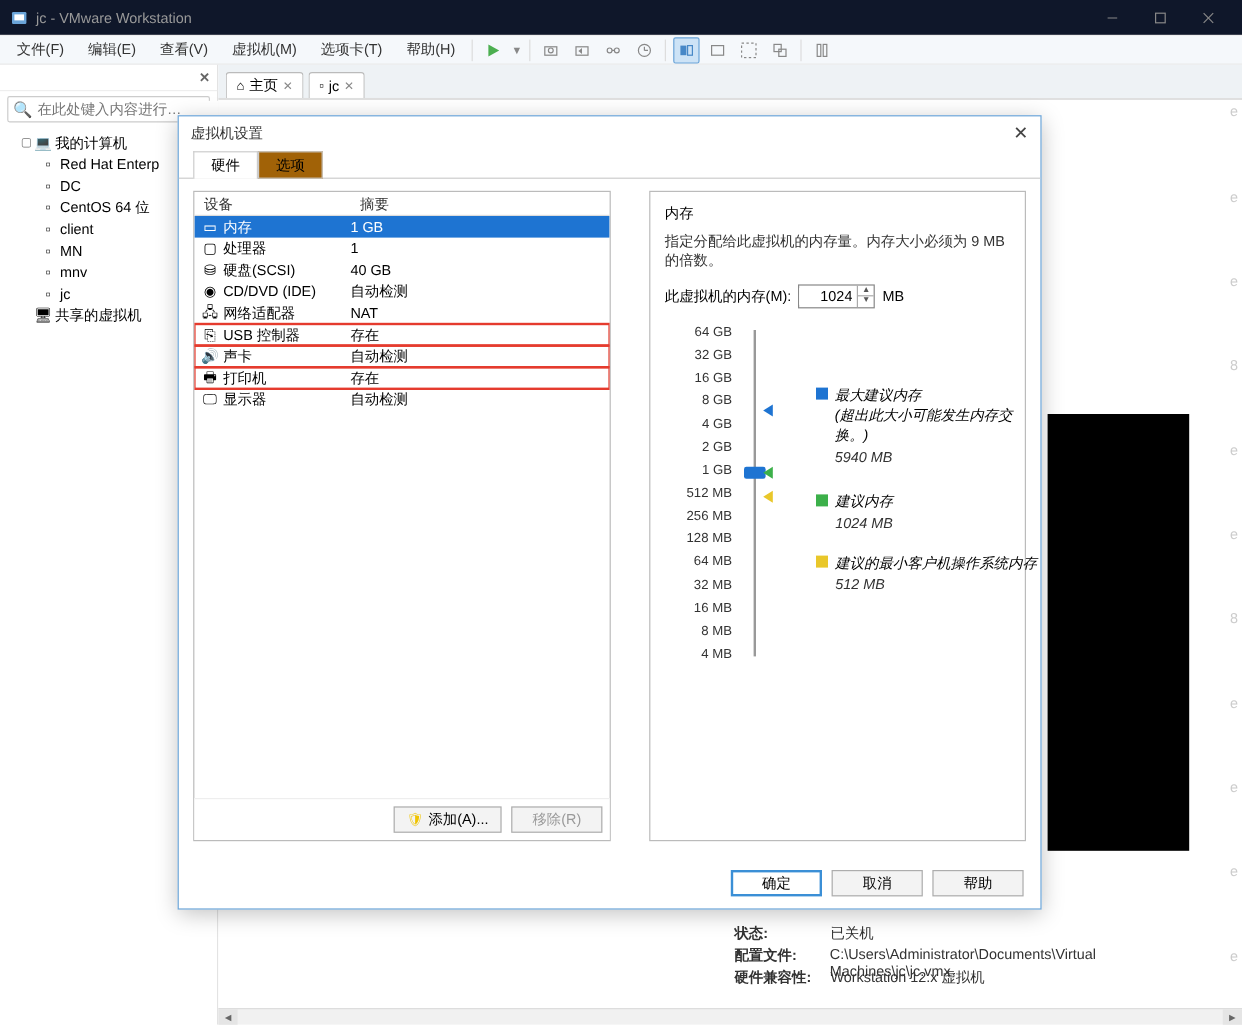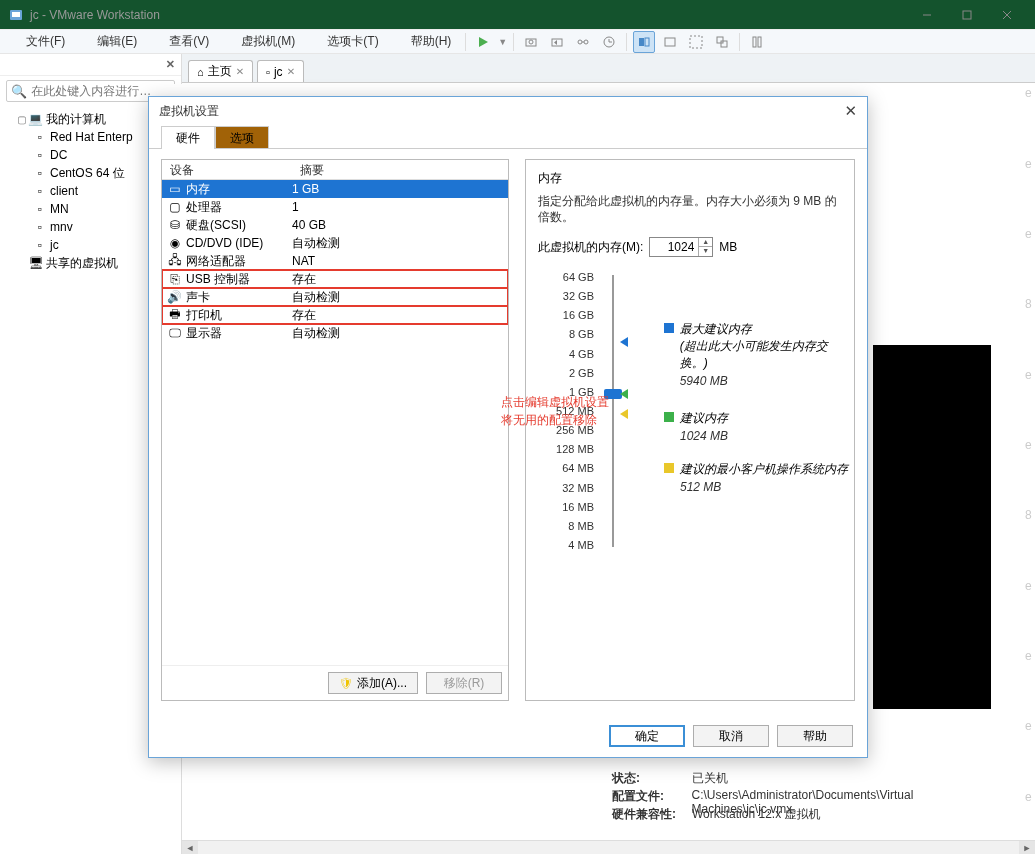--- a/index.html
+++ b/index.html
@@ -1,27 +1,27 @@
 <!DOCTYPE html>
 <html><head>
 <meta charset="utf-8">
 <style>
 * { box-sizing: border-box; margin: 0; padding: 0; font-family: "Microsoft YaHei", "Segoe UI", Tahoma, sans-serif; font-size: 12px; }
 body { background: #fff; width: 1035px; height: 854px; overflow: hidden; position: relative; }
 
 
-.titlebar { height: 30px; background: #14532d; display: flex; align-items: center; padding: 0 8px; color: #888; border-bottom: 1px solid #eee; }
+.titlebar { height: 30px; background: #0f172a; display: flex; align-items: center; padding: 0 8px; color: #888; border-bottom: 1px solid #eee; }
 .titlebar .icon { width: 16px; height: 16px; margin-right: 6px; display:inline-flex;align-items:center;justify-content:center;}
 .titlebar .title { flex: 1; color: #999; }
 .winbtn { width: 40px; height: 24px; display: flex; align-items: center; justify-content: center; color: #777; }
 .winbtn svg { width: 10px; height: 10px; }
 
 
 .menubar { height: 24px; background: #f5f8fb; display: flex; align-items: center; padding: 0 6px; gap: 4px; border-bottom: 1px solid #e6e6e6; }
-.menubar .mitem { padding: 2px 8px; color: #333; margin-left: 12px; }
+.menubar .mitem { padding: 2px 8px; color: #333; }
 .menubar .sep { width: 1px; height: 18px; background: #ddd; margin: 0 2px; }
 .tbicon { width: 22px; height: 22px; display: inline-flex; align-items: center; justify-content: center; }
 .tbicon.play { color: #4caf50; }
 .tbicon svg { width: 14px; height: 14px; }
 .tbicon.active { background: #cde3f6; border: 1px solid #6aa4d8; border-radius:2px;}
 
 
 .mainrow { display: flex; height: calc(100% - 54px); }
 
 
@@ -52,21 +52,21 @@
 .statusblock .srow { display:flex; height:18px;}
 .statusblock .slab { width:80px; text-align:left; font-weight:bold; padding-right:6px;}
 
 
 .dialog { position:absolute; left:148px; top:96px; width:720px; height:662px; background:#fff; border:1px solid #6aa4d8; box-shadow:0 4px 18px rgba(0,0,0,.25);}
 .dialog .dtitle { height:28px; display:flex; align-items:center; padding:12px 10px; color:#333;}
 .dialog .dclose { margin-left:auto; font-size:15px; color:#444;}
 .dialog .dtabs { height:24px; display:flex; padding:0 12px; border-bottom:1px solid #ccc; gap:0;}
 .dialog .dtab { padding:3px 14px; border:1px solid #ccc; border-bottom:none; background:#fff; position:relative; top:1px;}
 .dialog .dtab.inactive { background:#a16207; border-bottom:1px solid #ccc;}
-.dialog .dbody { display:flex; padding:10px 12px 8px 12px; gap:16px; height:560px;}
+.dialog .dbody { display:flex; padding:10px 12px 8px 12px; gap:32px; height:560px;}
 
 
 .hwpanel { width:348px; display:flex; flex-direction:column; border:1px solid #bbb;}
 .hwhead { display:flex; height:20px; border-bottom:1px solid #ddd;}
 .hwhead .c { padding:2px 8px; color:#333;}
 .hwhead .c1 { width:130px;}
 .hwlist { flex:1; overflow:hidden;}
 .hwrow { display:flex; align-items:center; height:18px; padding-left:4px;}
 .hwrow .hwicon { width:18px; text-align:center; font-size:12px;}
 .hwrow .hwname { width:108px; padding-left:2px;}
@@ -455,24 +455,20 @@
               <span class="sq" style="background:#e9c72a"></span>
               <div>
                 <div>建议的最小客户机操作系统内存</div>
                 <div class="lv">512 MB</div>
               </div>
             </div>
         </div>
       </div>
     </div>
   </div>
-  <div class="redlabel">
-    <div>点击编辑虚拟机设置</div>
-    <div>将无用的配置移除</div>
-  </div>
   <div class="dfooter">
     <div class="btn primary">
         <span>确定</span>
       </div>
     <div class="btn">
         <span>取消</span>
       </div>
     <div class="btn">
         <span>帮助</span>
       </div>

